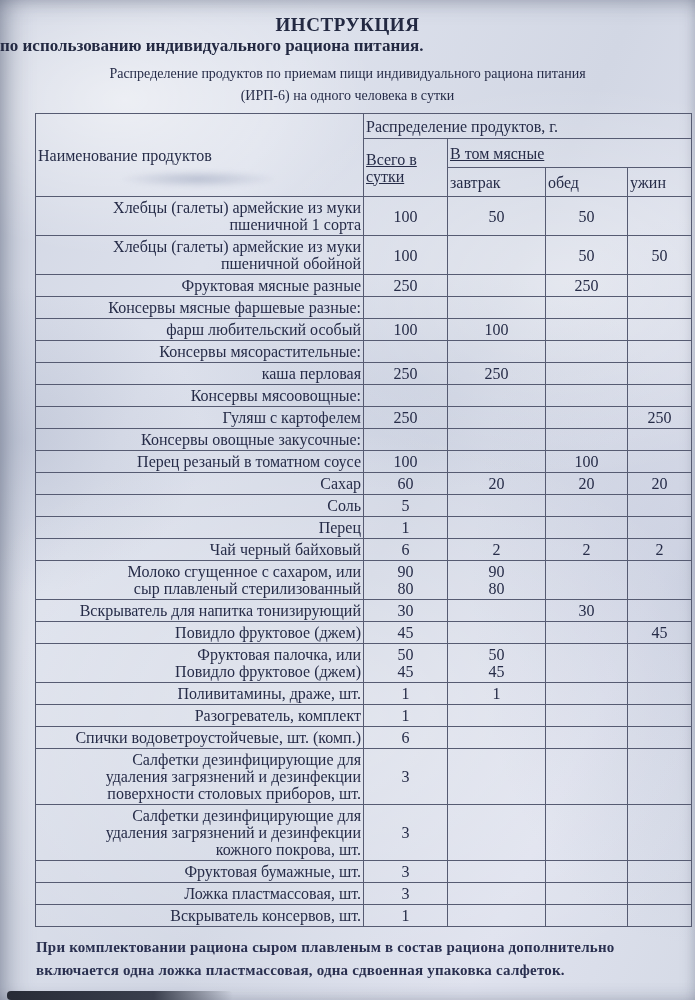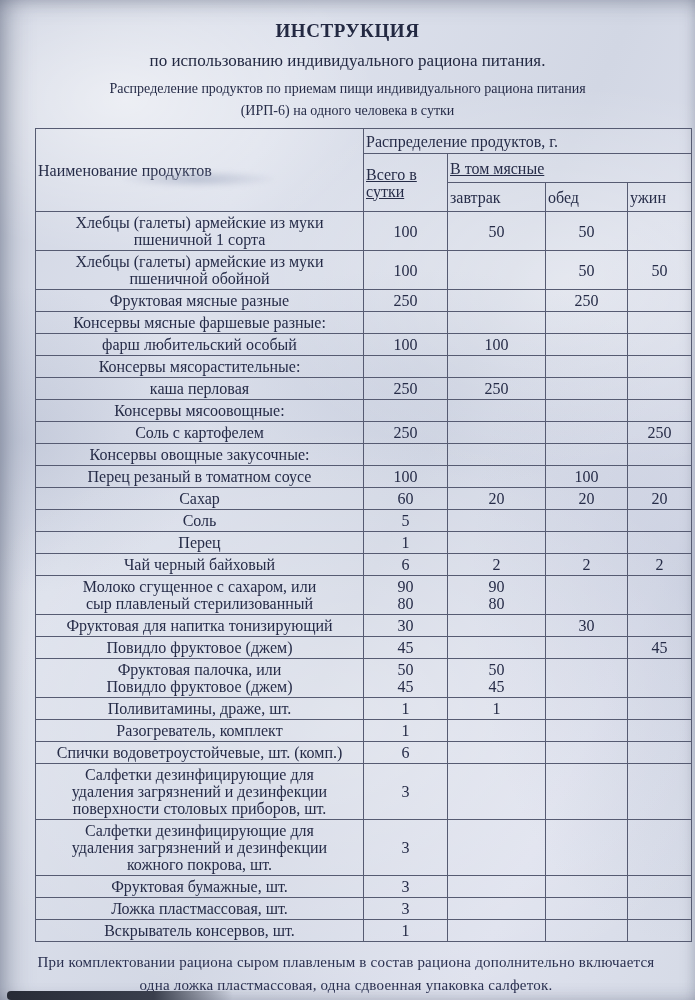--- a/index.html
+++ b/index.html
@@ -18,27 +18,27 @@
       radial-gradient(ellipse 260px 220px at 3% 44%, rgba(148,158,184,.30), transparent 70%),
       radial-gradient(ellipse 340px 160px at 60% 38%, rgba(170,180,205,.22), transparent 70%),
       linear-gradient(115deg,#cfd4e2 0%,#dde1ec 28%,#d2d7e4 55%,#dfe2ee 80%,#d5dae6 100%);
     box-shadow:
       inset 20px 0 28px -16px rgba(66,74,98,.55),
       inset -8px 0 16px -10px rgba(66,74,98,.35),
       inset 0 16px 22px -16px rgba(66,74,98,.35),
       inset 0 -10px 18px -12px rgba(66,74,98,.25);
   }
   .title {
-    padding-top:20px; text-align:center;
+    padding-top:14px; text-align:center;
     font-size:19px; font-weight:bold; letter-spacing:.6px;
     color:#232942;
   }
   .subtitle {
-    margin-top:9px; text-align:center;
-    font-size:17px; font-weight:normal; color:#232942;
+    
+    font-size:17px; font-weight:bold; color:#232942;
   }
   .intro { margin-top:7px; text-align:center; font-size:14px; line-height:22px; }
   table.ration {
     border-collapse:collapse; table-layout:fixed;
     width:656px; margin:6px 0 0 35px;
   }
   .ration col.c1 { width:328px; }
   .ration col.c2 { width:84px; }
   .ration col.c3 { width:98px; }
   .ration col.c4 { width:82px; }
@@ -46,26 +46,26 @@
   .ration th, .ration td {
     border:1px solid #565b72;
     font-size:16px; font-weight:normal; line-height:17px;
     vertical-align:middle; padding:2px;
     color:#262c48;
   }
   .ration th { text-align:left; }
   .ration th.h-top { height:20px; }
   .ration th.h-mid { height:24px;text-decoration:underline; }
   .ration th.h-sub { height:24px;margin-top:30px; }
-  .c-name { text-align:center; padding-left:4px; white-space:pre-line;font-family:Liberation Serif, serif; }
+  .c-name { text-align:right; padding-left:4px; white-space:pre-line;font-family:Liberation Serif, serif; }
   .c-num  { text-align:center; white-space:pre-line; }
   .footnote {
     margin:9px 0 0 36px; width:620px;
-    font-size:15px; font-weight:400; line-height:23px;
-    letter-spacing:.2px; color:#2a3050;text-align:center;
+    font-size:15px; font-weight:700; line-height:23px;
+    letter-spacing:.2px; color:#2a3050;
   }
   .smudge {
     position:absolute; left:118px; top:170px; width:160px; height:18px;
     background:radial-gradient(ellipse at center, rgba(146,156,182,.5), transparent 70%);
     filter:blur(2px); pointer-events:none;
   }
   .scan-artifact {
     position:absolute; left:7px; top:991px; width:226px; height:9px;
     border-radius:4px;
     background:linear-gradient(90deg,#272b36 0%,#3a3f4d 65%,rgba(58,63,77,0) 100%);
@@ -161,21 +161,21 @@
       <td class="c-num"></td>
     </tr>
         <tr>
       <td class="c-name">Консервы мясоовощные:</td>
       <td class="c-num"></td>
       <td class="c-num"></td>
       <td class="c-num"></td>
       <td class="c-num"></td>
     </tr>
         <tr>
-      <td class="c-name">Соль с картофелем</td>
+      <td class="c-name">Гуляш с картофелем</td>
       <td class="c-num">250</td>
       <td class="c-num"></td>
       <td class="c-num"></td>
       <td class="c-num">250</td>
     </tr>
         <tr>
       <td class="c-name">Консервы овощные закусочные:</td>
       <td class="c-num"></td>
       <td class="c-num"></td>
       <td class="c-num"></td>
@@ -220,21 +220,21 @@
       <td class="c-name">Молоко сгущенное с сахаром, или
 сыр плавленый стерилизованный</td>
       <td class="c-num">90
 80</td>
       <td class="c-num">90
 80</td>
       <td class="c-num"></td>
       <td class="c-num"></td>
     </tr>
         <tr>
-      <td class="c-name">Фруктовая для напитка тонизирующий</td>
+      <td class="c-name">Вскрыватель для напитка тонизирующий</td>
       <td class="c-num">30</td>
       <td class="c-num"></td>
       <td class="c-num">30</td>
       <td class="c-num"></td>
     </tr>
         <tr>
       <td class="c-name">Повидло фруктовое (джем)</td>
       <td class="c-num">45</td>
       <td class="c-num"></td>
       <td class="c-num"></td>

